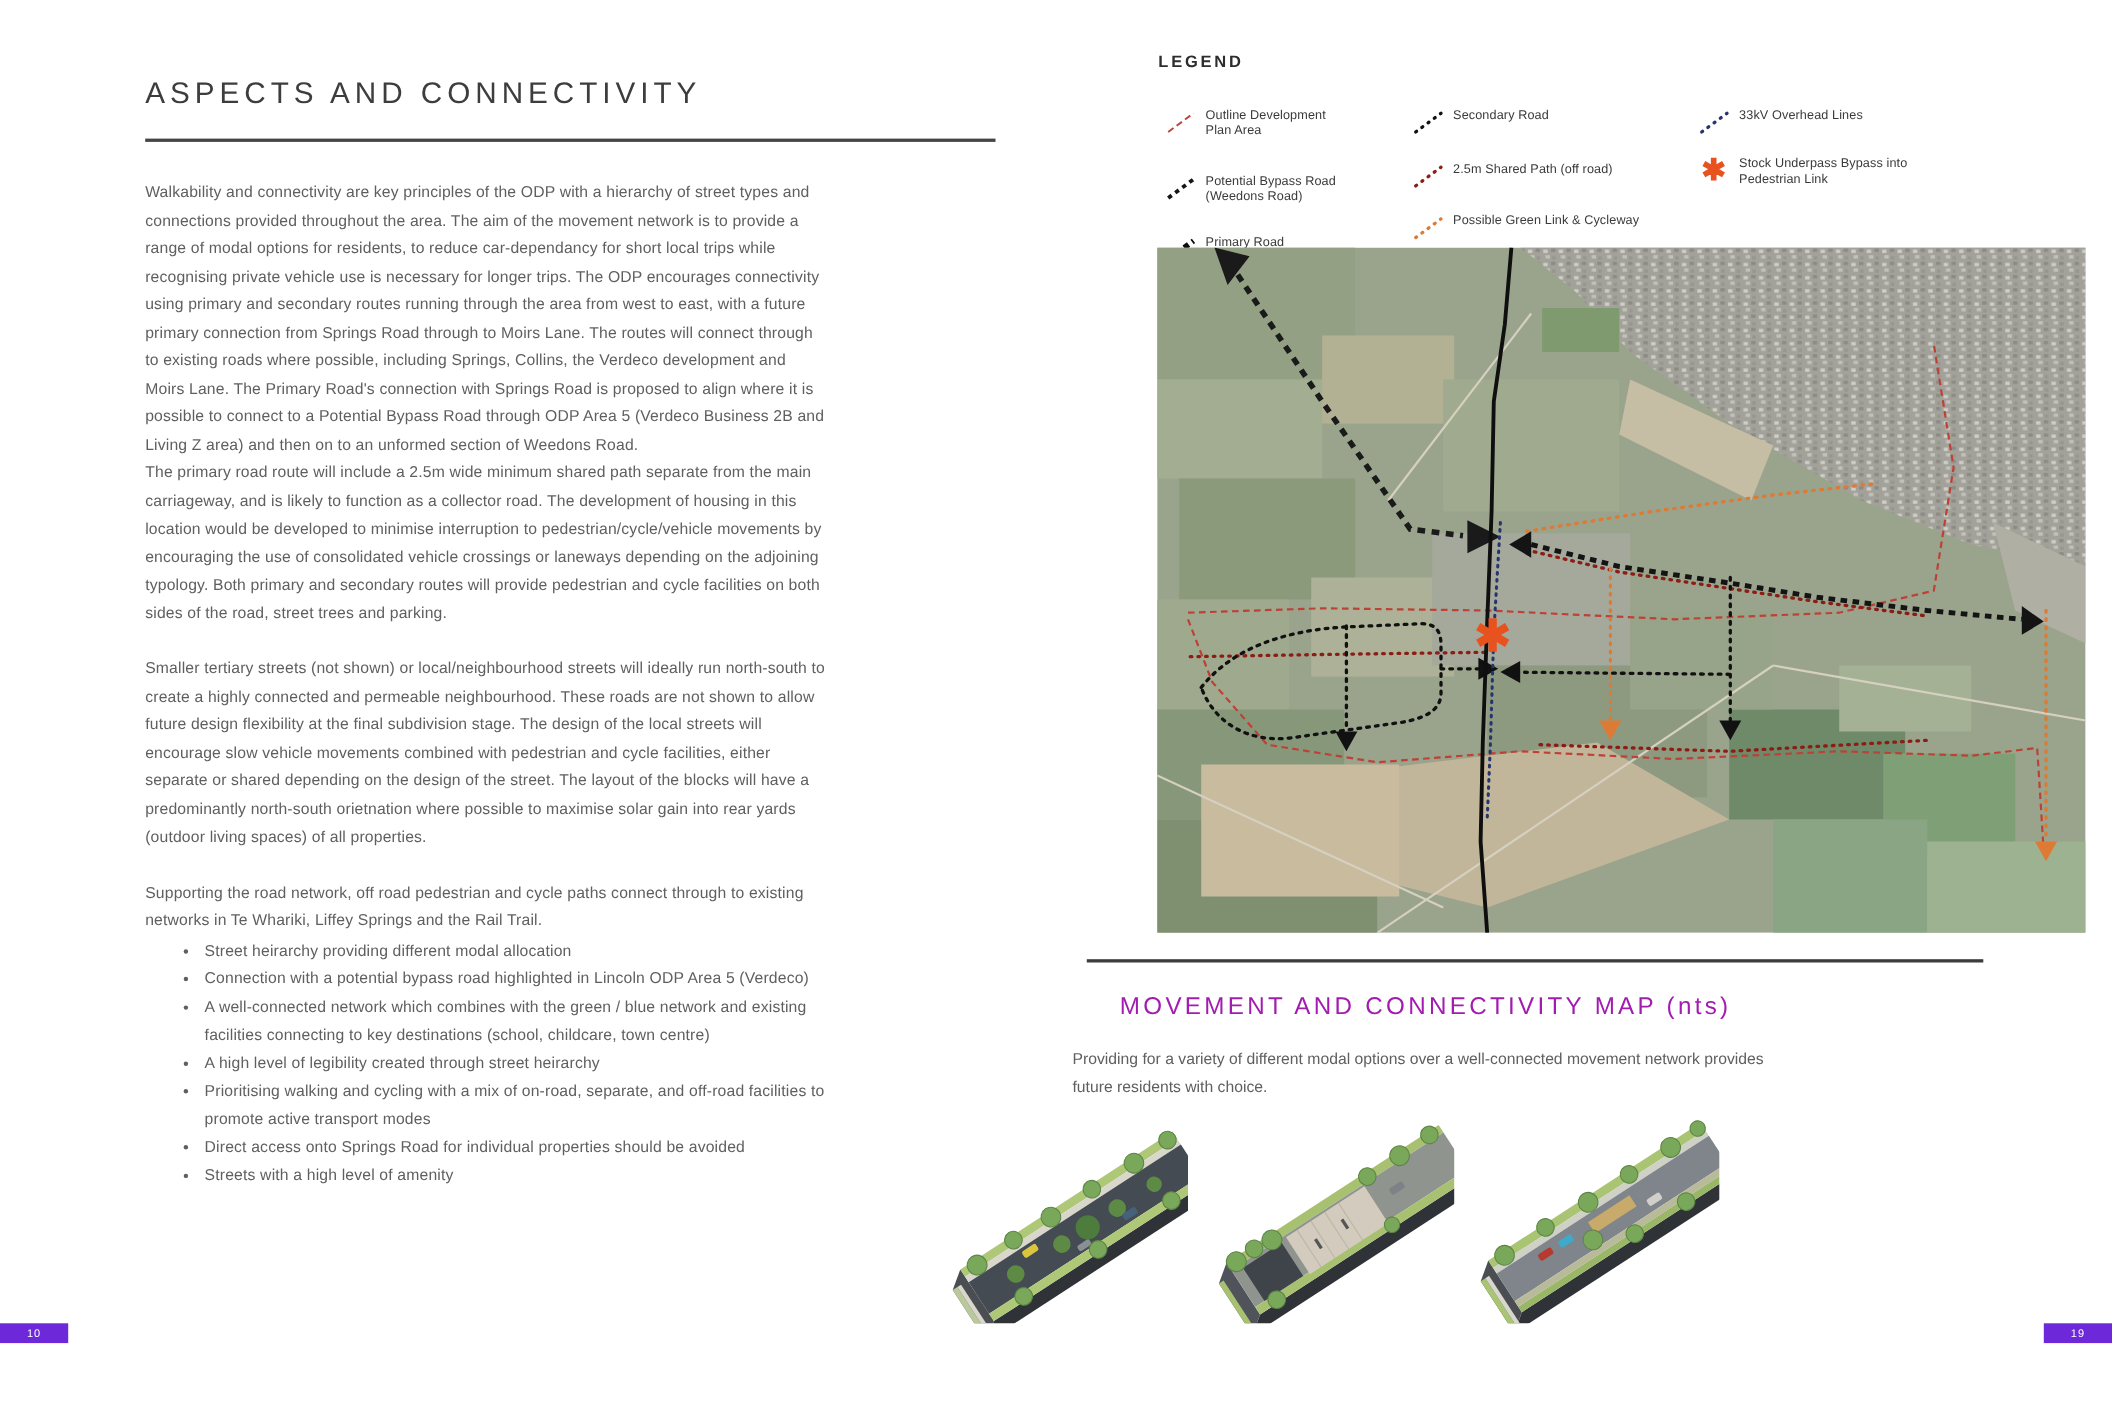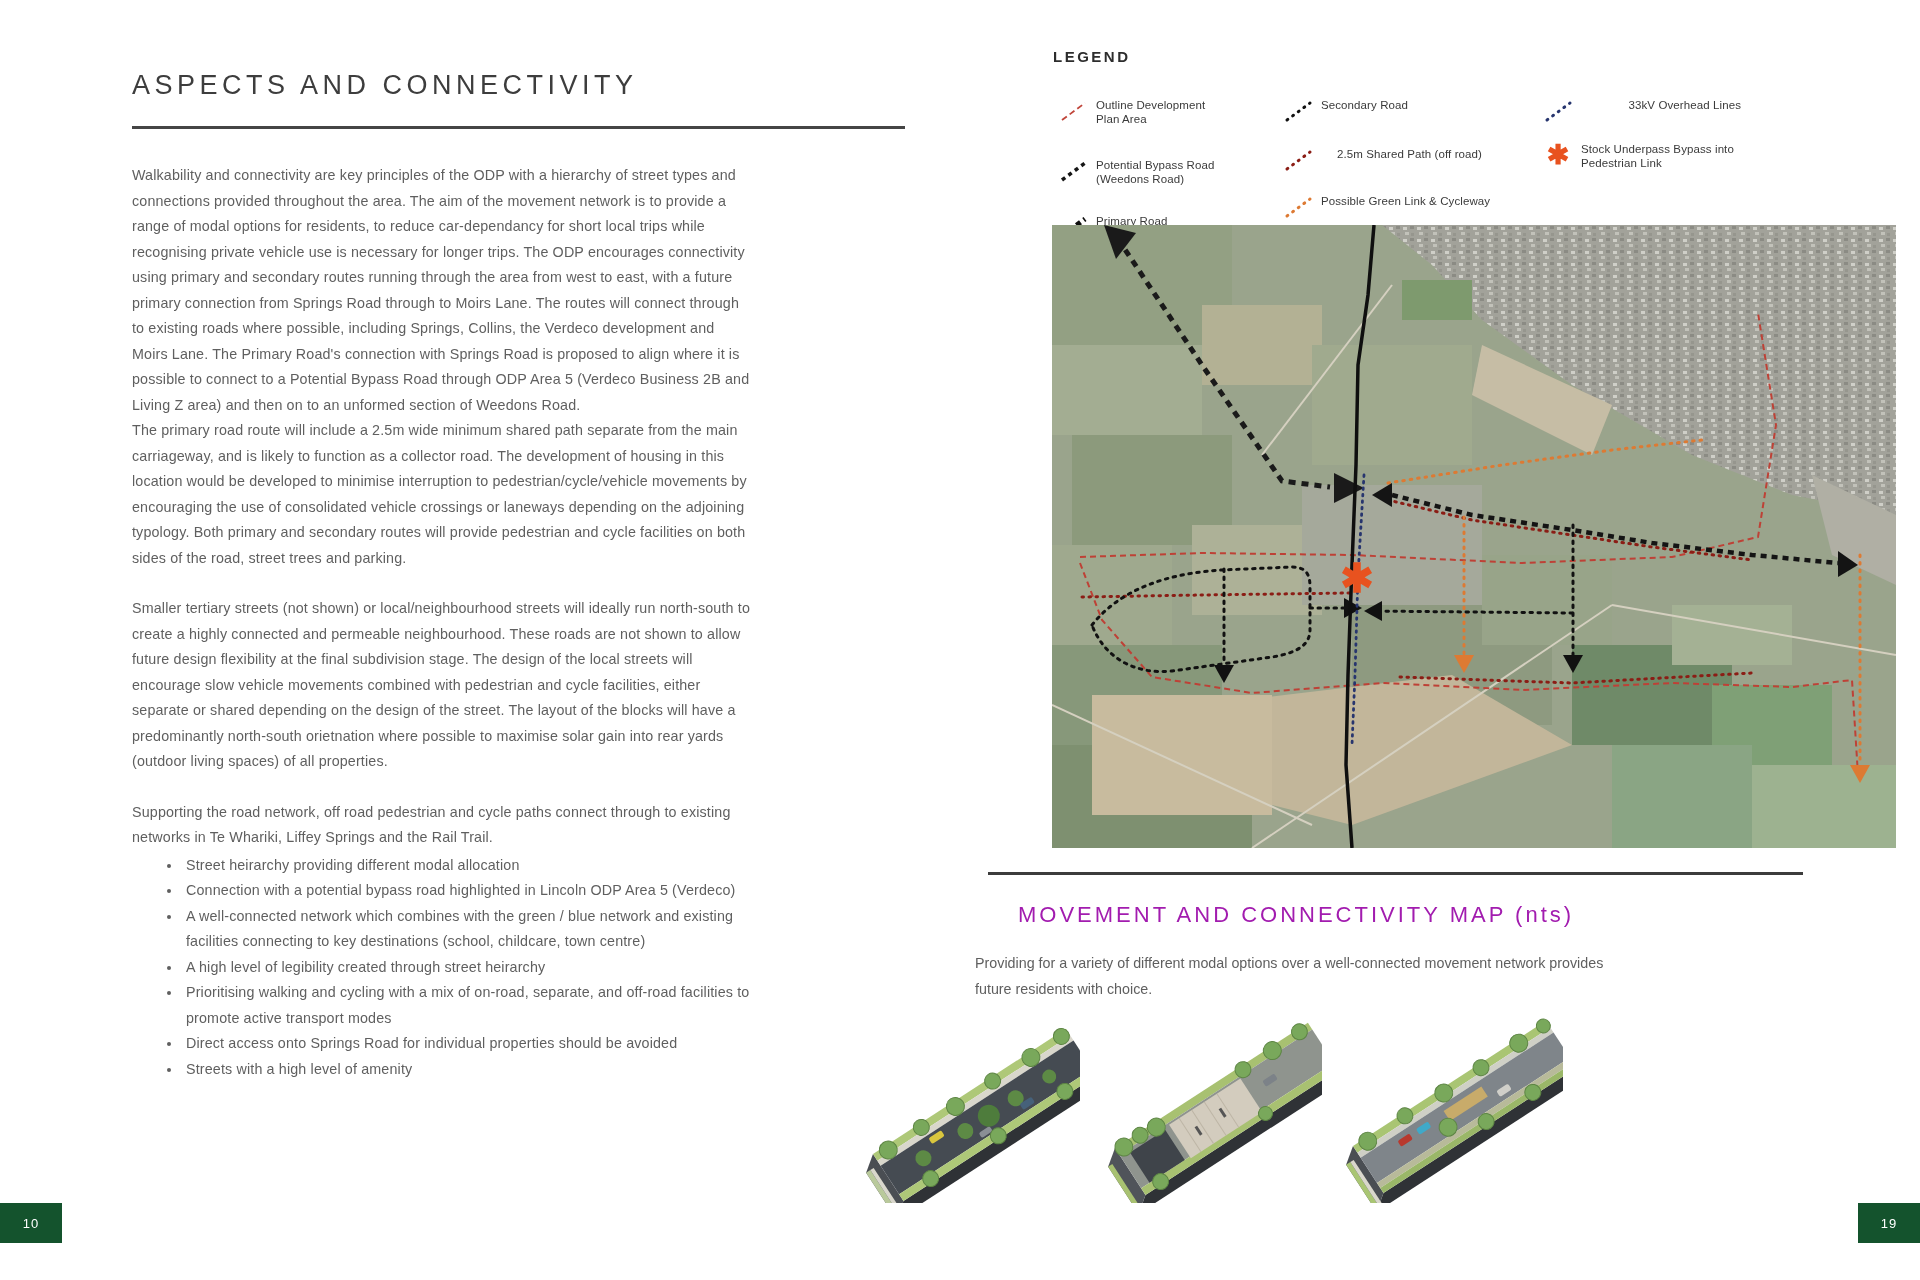--- a/index.html
+++ b/index.html
@@ -29,22 +29,22 @@
   .map-wrap{position:absolute;left:1052px;top:225px;width:844px;height:623px;}
   
   .map-rule{position:absolute;left:988px;top:872px;width:815px;height:3px;background:#3c3c3c;}
   .map-heading{position:absolute;left:1002px;top:886px;margin:16px;font-size:22px;font-weight:400;letter-spacing:3px;color:#a21caf;white-space:nowrap;}
   .map-caption{position:absolute;left:975px;top:950px;width:650px;font-size:14.3px;line-height:26px;color:#5f5f5f;}
   
   .renders{position:absolute;left:855px;top:998px;width:720px;height:210px;}
   .render{position:absolute;top:0;}
   
   .page-badge{
-    position:absolute;top:1203px;height:40px;background:#14532d;color:#ffffff;
-    display:flex;align-items:center;justify-content:center;font-size:13px;letter-spacing:1px;
+    position:absolute;top:1203px;height:18px;background:#6d28d9;color:#ffffff;
+    display:flex;align-items:center;justify-content:center;font-size:10px;letter-spacing:1px;
   }
   .badge-left{left:0;width:62px;}
   .badge-right{left:1858px;width:62px;}
 </style>
 </head>
 <body>
 
 <div>
   <h1 class="page-title">ASPECTS AND CONNECTIVITY</h1>
   <div class="title-rule"></div>
@@ -94,30 +94,30 @@
   <div class="legend-item" style="left:1283px;top:98px;width:210px;">
     <svg width="30" height="26">
         <line x1="4" y1="22" x2="27" y2="5" stroke="#111111" stroke-width="3" stroke-dasharray="1 6" stroke-linecap="round"></line>
       </svg>
     <div class="lbl" style="width:170px;">Secondary Road</div>
   </div>
   <div class="legend-item" style="left:1283px;top:147px;width:210px;">
     <svg width="30" height="26">
         <line x1="4" y1="22" x2="27" y2="5" stroke="#8B1D15" stroke-width="3" stroke-dasharray="1 6" stroke-linecap="round"></line>
       </svg>
-    <div class="lbl" style="width:170px;margin-left:16px;">2.5m Shared Path (off road)</div>
+    <div class="lbl" style="width:170px;">2.5m Shared Path (off road)</div>
   </div>
   <div class="legend-item" style="left:1283px;top:194px;width:220px;">
     <svg width="30" height="26">
         <line x1="4" y1="22" x2="27" y2="5" stroke="#DD7A33" stroke-width="3" stroke-dasharray="1 6" stroke-linecap="round"></line>
       </svg>
     <div class="lbl" style="width:185px;">Possible Green Link &amp; Cycleway</div>
   </div>
 
-  <div class="legend-item" style="left:1543px;top:98px;width:210px;text-align:right;">
+  <div class="legend-item" style="left:1543px;top:98px;width:210px;">
     <svg width="30" height="26">
         <line x1="4" y1="22" x2="27" y2="5" stroke="#27356E" stroke-width="3" stroke-dasharray="1 6" stroke-linecap="round"></line>
       </svg>
     <div class="lbl" style="width:160px;">33kV Overhead Lines</div>
   </div>
   <div class="legend-item" style="left:1543px;top:142px;width:220px;">
     <div class="legend-ast">✱</div>
     <div class="lbl" style="width:175px;">Stock Underpass Bypass into Pedestrian Link</div>
   </div>
 

